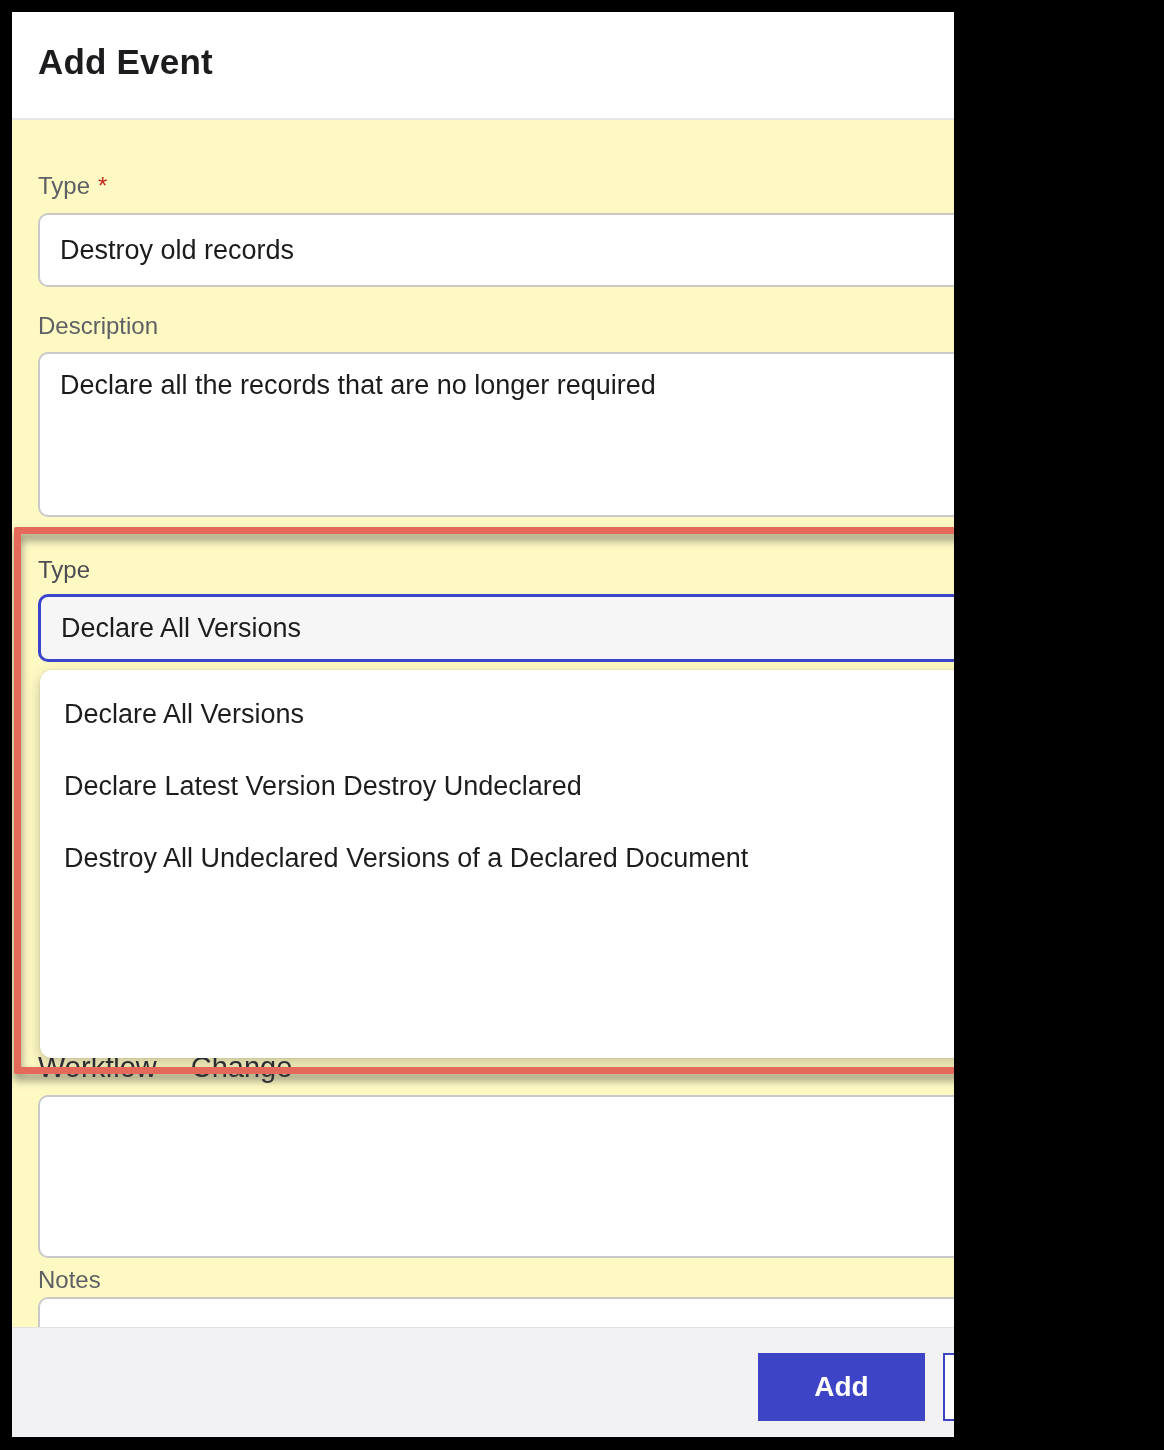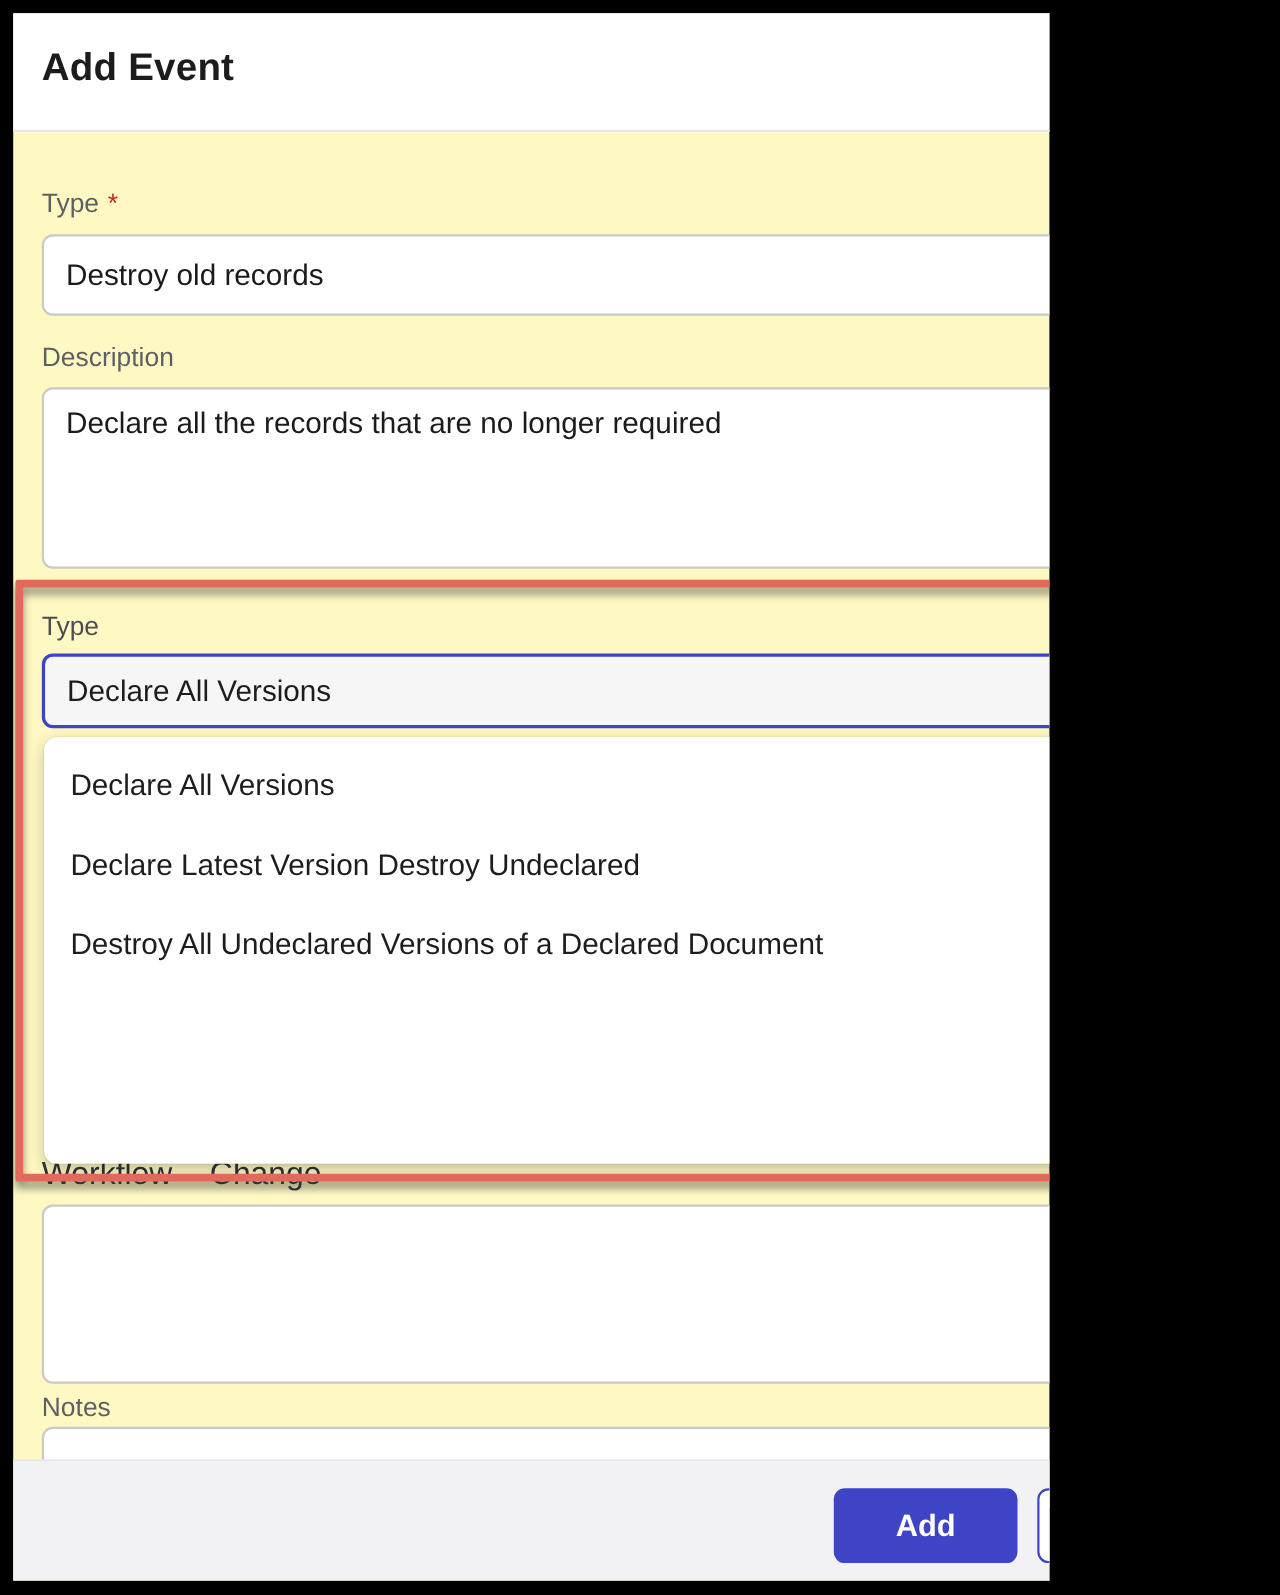--- a/index.html
+++ b/index.html
@@ -51,21 +51,21 @@
   .dd-scroll-thumb { position: absolute; right: 8px; top: 20px; width: 14px; height: 324px;
                      background: #c9cdd0; border-radius: 7px; }
 
   
   .obscured-lbl { position: absolute; left: 26px; top: 1042px; font-size: 29px; line-height: 26px;
                   color: #33343a; word-spacing: 26px; z-index: 1; }
 
   
   .ftr { position: absolute; left: 0; top: 1315px; width: 1146px; height: 110px;
          background: #f2f2f4; border-top: 1px solid #e2e2e4; z-index: 15; }
-  .btn { position: absolute; top: 25px; width: 167px; height: 68px; border-radius: 10px;
+  .btn { position: absolute; top: 25px; width: 167px; height: 68px; border-radius: 0;
          font-family: "Liberation Sans", sans-serif; font-size: 28px; font-weight: 700;
          display: flex; align-items: center; justify-content: center; cursor: pointer; }
   .btn-add { left: 746px; background: #3d44c5; color: #fff; border: none; }
   .btn-cancel { left: 931px; background: #fff; color: #3d44c5; border: 2px solid #3d44c5; }
 
   
   .scroll-track { position: absolute; left: 1114px; top: 110px; width: 32px; height: 1205px;
                   background: #f7f8f8; border-left: 1px solid #ececec; z-index: 12; }
   .scroll-thumb { position: absolute; left: 3px; top: 5px; width: 25px; height: 1020px;
                   background: #bfc1c4; border-radius: 13px; }

